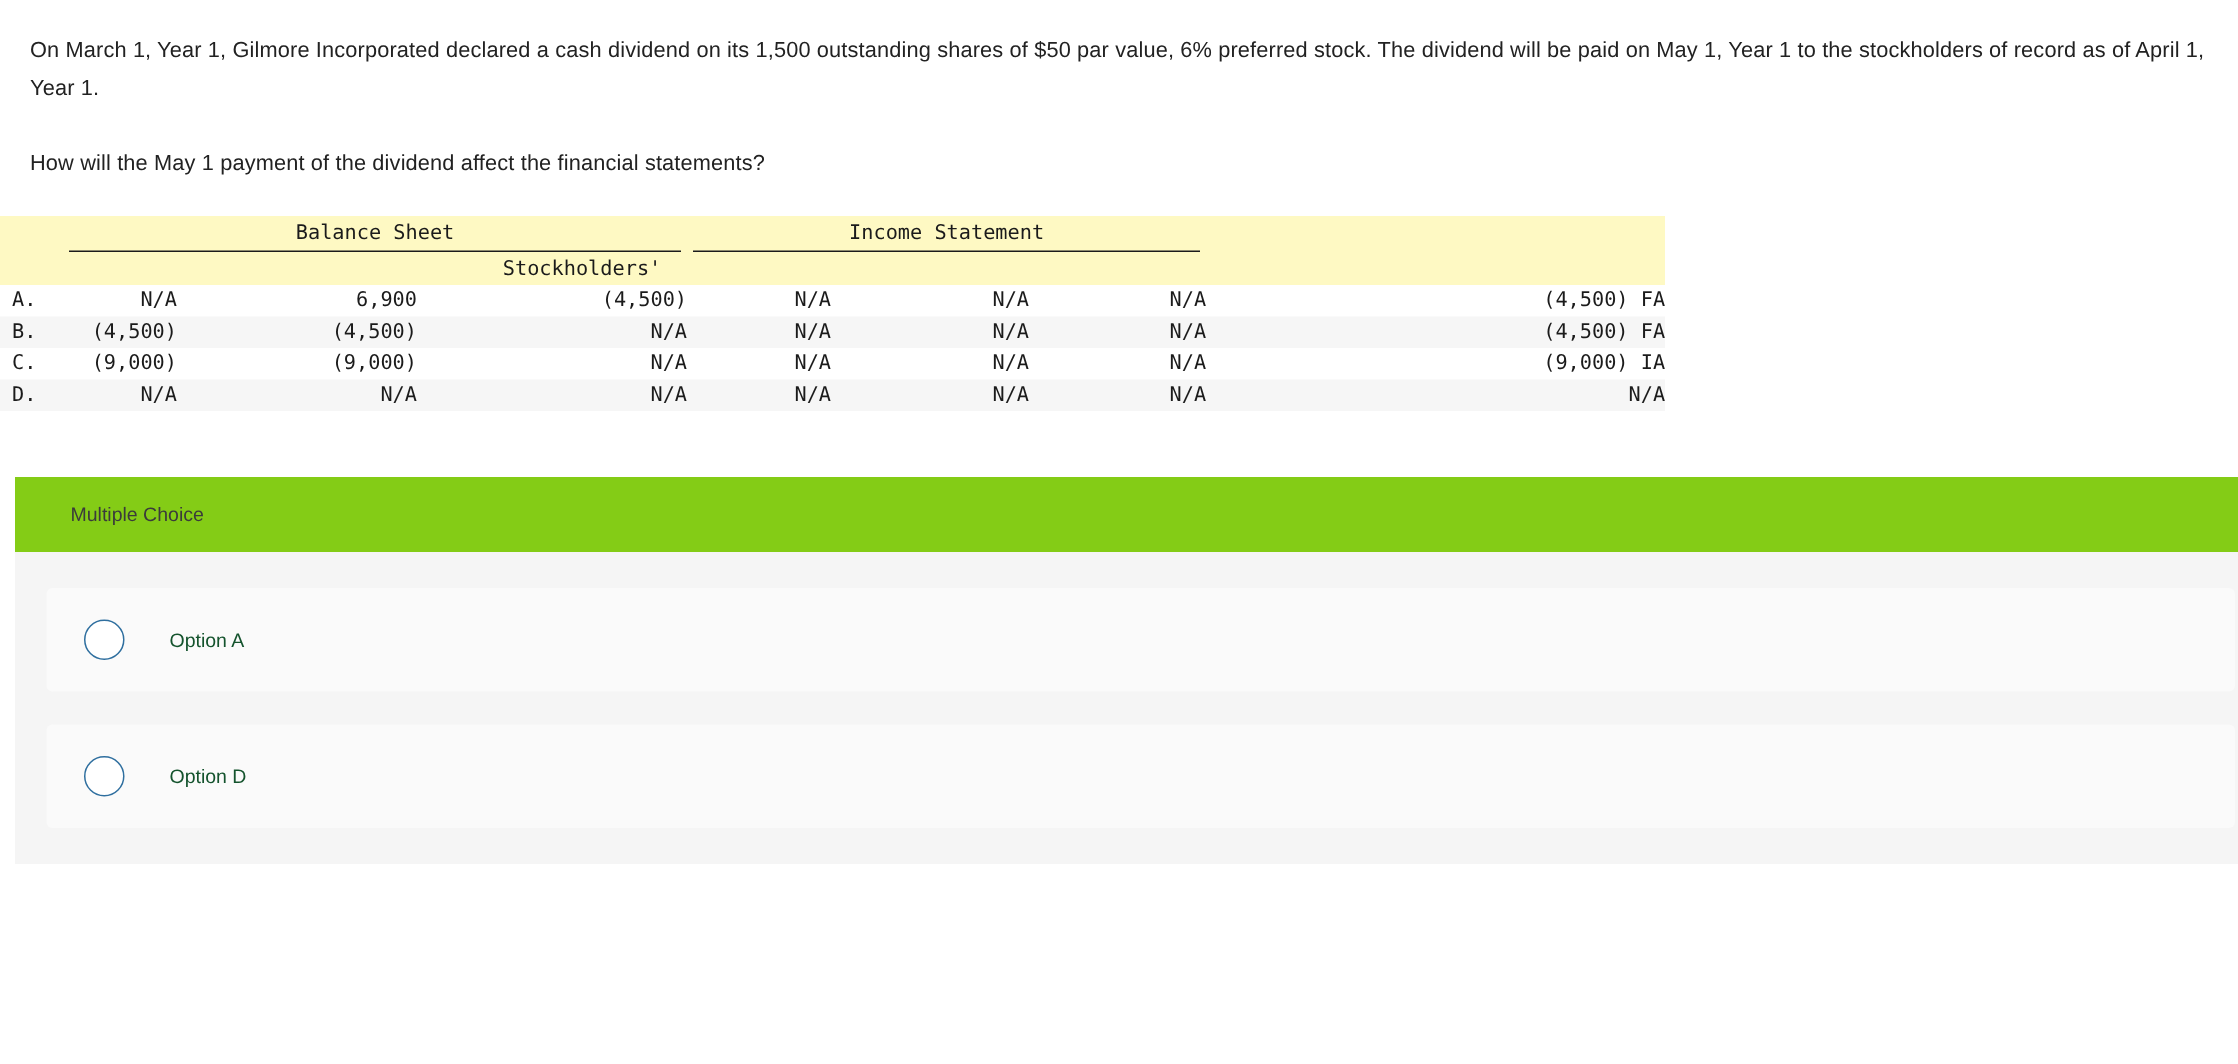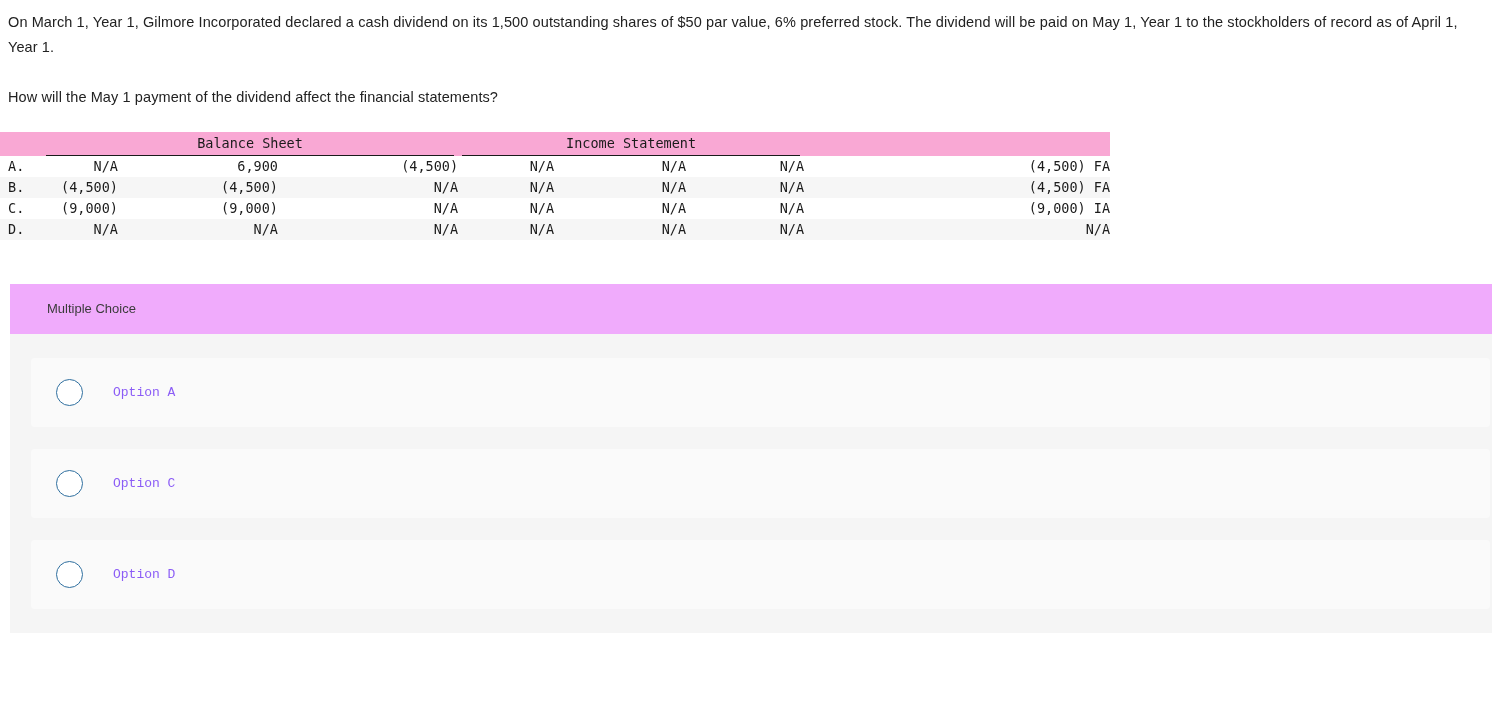--- a/index.html
+++ b/index.html
@@ -19,42 +19,42 @@
   }
 
   
   .stem {
     padding: 6px 6px 0 4px;
     font-size: 14.5px;
     line-height: 25px;
     color: #222222;
     letter-spacing: .1px;
   }
-  .stem p { margin: 4px; }
+  .stem p { margin: 16px; }
   .stem .q2 { margin-top: 25px; }
 
   
   .fin-wrap {
     margin-top: 22px;
     width: 1110px;
     font-family: "DejaVu Sans Mono", "Liberation Mono", monospace;
     font-size: 13.5px;
     color: #1b1b1b;
   }
   table.fin {
     border-collapse: collapse;
     width: 1110px;
     table-layout: fixed;
   }
   table.fin td, table.fin th {
     padding: 0;
     font-weight: normal;
     white-space: nowrap;
   }
-  .hdr-band td { background: #f9a8d4; }
+  .hdr-band td { background: #fef9c3; }
 
   .r-grp { height: 22px; line-height: 22px; text-align: center; }
   .grp-cell {
     position: relative;
     text-align: center;
     vertical-align: bottom;
   }
   .grp-cell .rule {
     display: block;
     height: 0;
@@ -72,21 +72,21 @@
 
   
   .answer-panel {
     margin-top: 44px;
     margin-left: 10px;
     width: 1482px;
     background: #f5f5f5;
     padding-bottom: 2px;
   }
   .mc-header {
-    background: #f0abfc;
+    background: #84cc16;
     height: 50px;
     line-height: 50px;
     padding-left: 37px;
     font-size: 13px;
     color: #3b3b3b;
   }
   .options {
     padding: 24px 0 0 0;
   }
   .option-row {
@@ -102,22 +102,21 @@
     width: 27px;
     height: 27px;
     border-radius: 50%;
     border: 1.6px solid #2f6f9f;
     background: #ffffff;
     flex: 0 0 auto;
   }
   .opt-label {
     margin-left: 30px;
     font-size: 13px;
-    color: #8b5cf6;
-    font-family: Liberation Mono, monospace;
+    color: #14532d;
   }
 </style>
 </head>
 <body>
 
 <div class="stem">
   <p>On March 1, Year 1, Gilmore Incorporated declared a cash dividend on its 1,500 outstanding shares of $50 par value, 6% preferred stock. The dividend will be paid on May 1, Year 1 to the stockholders of record as of April 1, Year 1.</p>
   <p class="q2">How will the May 1 payment of the dividend affect the financial statements?</p>
 </div>
 
@@ -145,20 +144,34 @@
         <span>Balance Sheet</span>
         <span class="rule"></span>
       </td>
       <td class="grp-cell" colspan="5">
         <span>Income Statement</span>
         <span class="rule"></span>
       </td>
       <td></td>
     </tr>
 
+    <tr class="hdr-band r-sub">
+      <td></td>
+      <td></td>
+      <td></td>
+      <td></td>
+      <td></td>
+      <td>Stockholders'</td>
+      <td></td>
+      <td></td>
+      <td></td>
+      <td></td>
+      <td></td>
+      <td></td>
+    </tr>
 
 
     <tr class="data-row odd">
       <td class="c-letter">A.</td>
       <td>N/A</td>
       <td></td>
       <td>6,900</td>
       <td></td>
       <td>(4,500)</td>
       <td>N/A</td>
@@ -221,24 +234,20 @@
   <div class="mc-header">Multiple Choice</div>
 
   <div class="options">
 
     <div class="option-row">
       <span class="radio"></span>
       <span class="opt-label">Option A</span>
     </div>
 
 
-    <div class="option-row">
-      <span class="radio"></span>
-      <span class="opt-label">Option C</span>
-    </div>
 
     <div class="option-row">
       <span class="radio"></span>
       <span class="opt-label">Option D</span>
     </div>
 
   </div>
 </div>
 
 </body></html>

